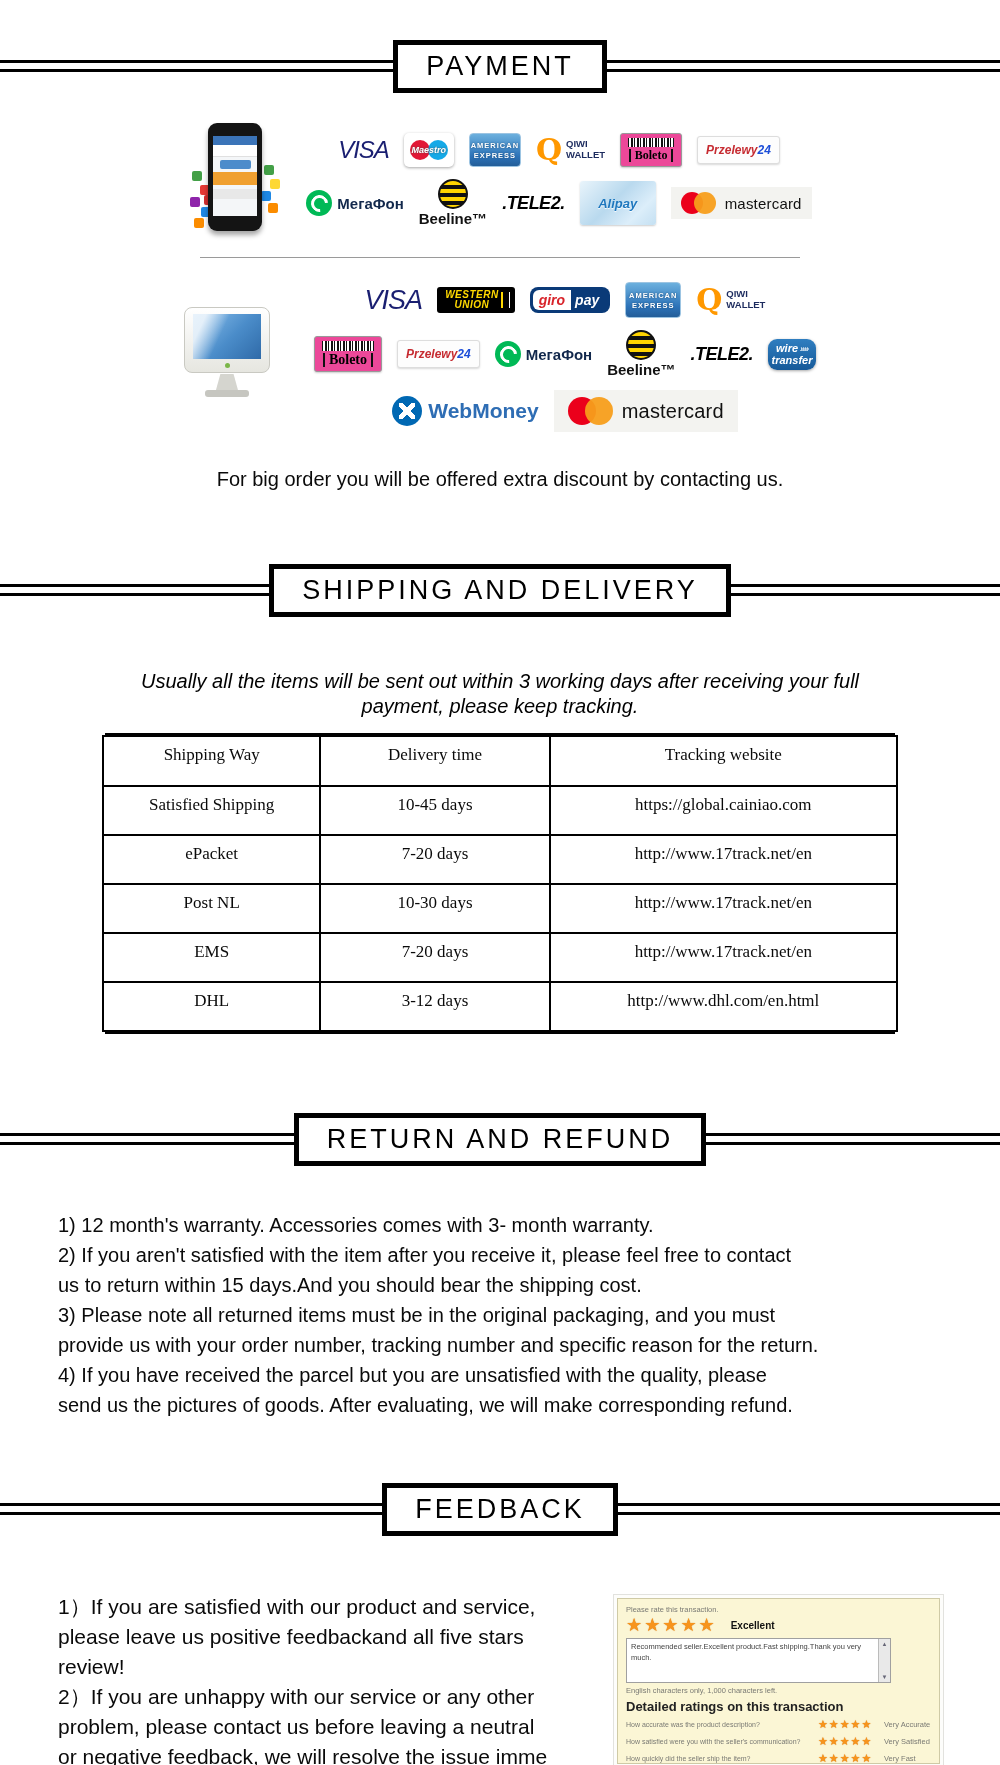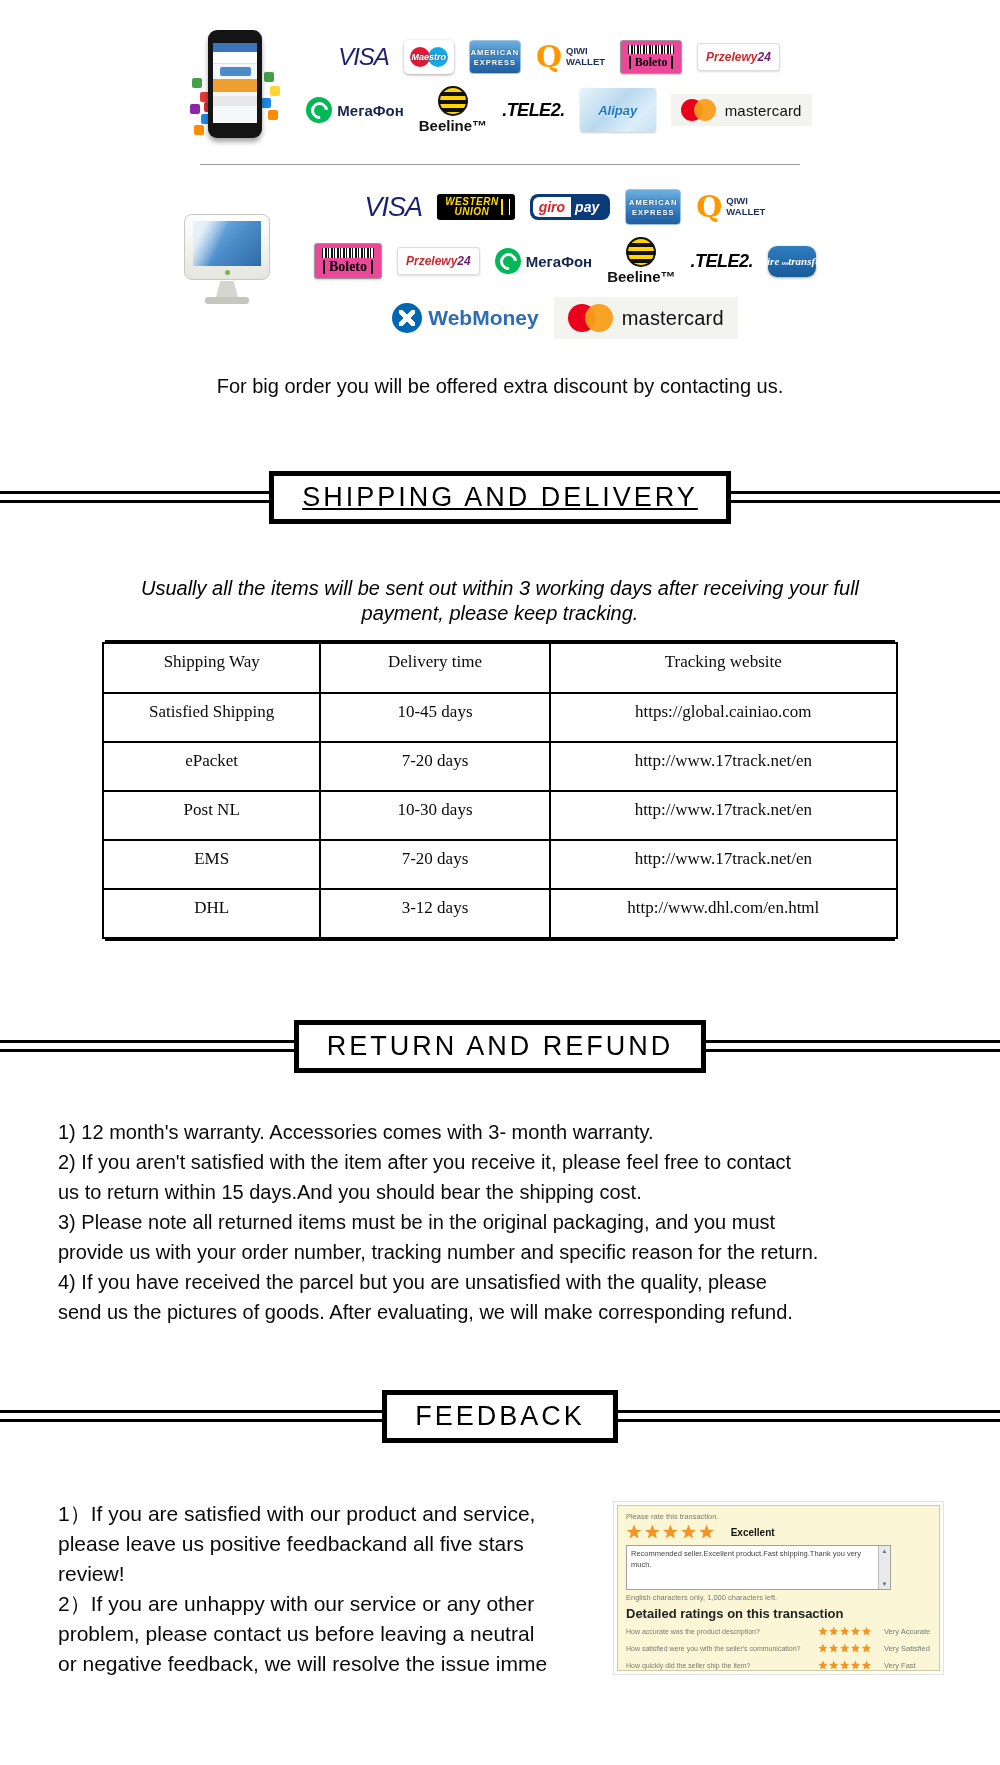--- a/index.html
+++ b/index.html
@@ -42,21 +42,21 @@
   .boleto { flex-direction:column; gap:2px; background:#ec4899; border:1px solid #999; border-radius:3px;
             padding:4px 7px; box-shadow:0 1px 2px rgba(0,0,0,.2); }
   .boleto .bars { width:46px; height:9px;
             background:repeating-linear-gradient(90deg,#111 0 1px,#fff 1px 3px,#111 3px 5px,#fff 5px 6px); }
   .boleto i { font-family:"Liberation Serif",serif; font-weight:bold; font-size:12px; font-style:normal;
               border-left:2px solid #111; border-right:2px solid #111; padding:0 4px; line-height:1.05; }
   .boleto.lg .bars { width:52px; height:10px; } .boleto.lg i { font-size:14px; }
 
   .przelewy { background:#fdfdfd; border:1px solid #ddd; border-radius:3px; padding:6px 8px;
               box-shadow:0 1px 2px rgba(0,0,0,.15); font-style:italic; font-weight:bold; font-size:12px; }
-  .przelewy .p1 { color:#c62b31; } .przelewy .p2 { color:#701a75; }
+  .przelewy .p1 { color:#c62b31; } .przelewy .p2 { color:#1d4ed8; }
 
   .megafon { gap:5px; }
   .megafon .mf { position:relative; width:26px; height:26px; border-radius:50%; background:#00b956; }
   .megafon .mf:after { content:""; position:absolute; left:5px; top:5px; width:11px; height:11px;
             border:3px solid #fff; border-right-color:transparent; border-radius:50%; transform:rotate(40deg); }
   .megafon .mft { font-size:15px; font-weight:bold; color:#12284c; }
 
   .beeline { flex-direction:column; gap:1px; }
   .beeline .bee { width:30px; height:30px; border-radius:50%; border:2px solid #111;
             background:repeating-linear-gradient(#ffd400 0 4px,#111 4px 8px); }
@@ -81,23 +81,23 @@
             flex-direction:column; line-height:1; }
   .wunion b { color:#ffd900; font-size:10px; font-style:italic; letter-spacing:.5px; }
   .wunion:after { content:""; position:absolute; right:5px; top:5px; bottom:5px; width:6px;
             border-left:2px solid #ffd900; border-right:1px solid #fff; }
 
   .giropay { background:#0a3a78; border-radius:8px; padding:3px; gap:0; }
   .giropay .g1 { background:#fff; border-radius:6px 0 0 6px; color:#d8232a; font-weight:bold;
                  font-style:italic; font-size:14px; padding:2px 6px; }
   .giropay .g2 { color:#fff; font-weight:bold; font-style:italic; font-size:14px; padding:2px 8px 2px 4px; }
 
-  .wire { width:48px; height:31px; border-radius:9px; flex-direction:row; line-height:1.1;
+  .wire { width:48px; height:31px; border-radius:9px; flex-direction:column; line-height:1.1;
           background:linear-gradient(#2f7ec0,#175a99); box-shadow:0 1px 3px rgba(0,0,0,.35);
-          color:#fff; font-style:italic; font-weight:bold; font-size:11px;font-family:Liberation Serif, serif; }
+          color:#fff; font-style:italic; font-weight:bold; font-size:11px; }
   .wire .wa { font-size:9px; letter-spacing:-1px; margin-left:2px; }
 
   .webmoney { gap:6px; }
   .webmoney .wmg { position:relative; width:30px; height:30px; border-radius:50%; background:#0068b3; overflow:hidden; }
   .webmoney .wmg:after { content:""; position:absolute; left:7px; top:7px; width:16px; height:16px;
           background:
             linear-gradient(45deg, transparent 40%, #fff 40% 60%, transparent 60%),
             linear-gradient(-45deg, transparent 40%, #fff 40% 60%, transparent 60%); }
   .webmoney .wmt { font-size:21px; font-weight:bold; color:#2e6db4; }
 
@@ -170,29 +170,33 @@
   .w-dtitle { margin-top:4px; font-size:13px; font-weight:bold; color:#222; }
   .w-drow { display:flex; align-items:center; margin-top:4px; }
   .w-q { width:192px; font-size:7px; }
   .w-ds { width:66px; }
   .w-dl { font-size:7.5px; }
 
   
   .mt-pay  { margin-top:39px; }
   .blk1 { margin-top:30px; gap:26px; }
   .blk2 { margin-top:24px; gap:44px; }
-  .mt-ship { margin-top:72px;text-decoration:underline; }
+  .mt-ship { margin-top:72px; }
   .mt-ret  { margin-top:80px; }
   .mt-fb   { margin-top:62px; }
 </style>
 </head>
 <body>
 
 <div class="page">
 
+  <div class="band mt-pay">
+    <div class="band-lines"></div>
+    <div class="band-box">PAYMENT</div>
+  </div>
 
   <div class="pay-block blk1">
     <div class="phone">
       <span class="app a1"></span>
         <span class="app a2"></span>
         <span class="app a3"></span>
       <span class="app a4"></span>
         <span class="app a5"></span>
         <span class="app a6"></span>
       <span class="app a7"></span>

